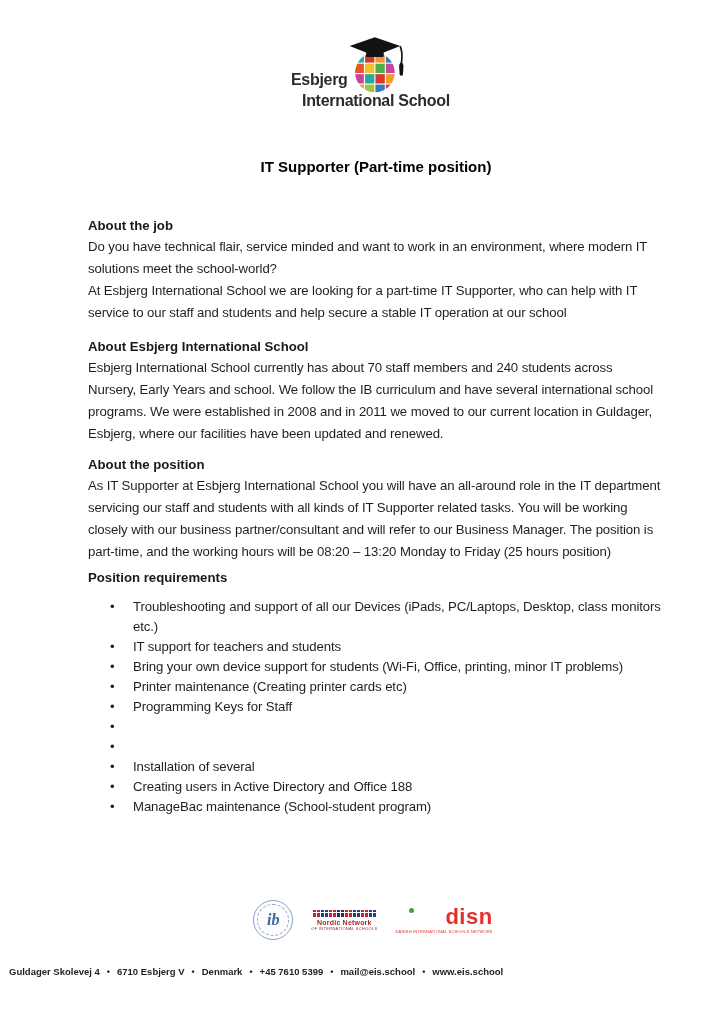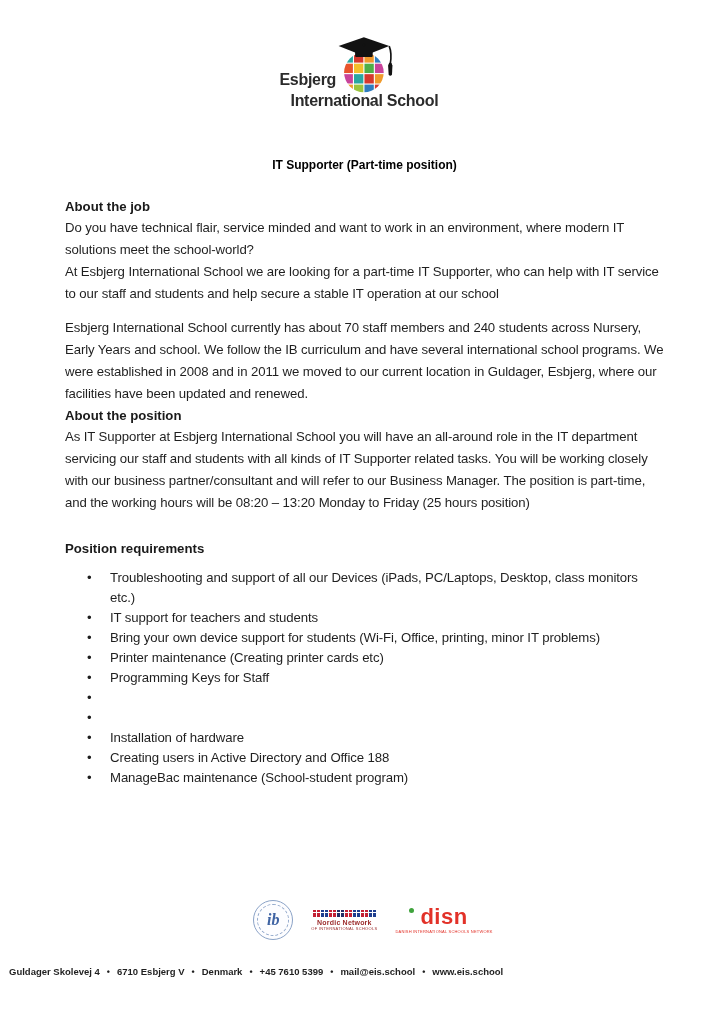--- a/index.html
+++ b/index.html
@@ -7,50 +7,50 @@
   .page {
     position: relative;
     width: 728px;
     height: 1024px;
     margin: 0 auto;
     background: #ffffff;
     font-family: "Liberation Sans", sans-serif;
     color: #1f1f1f;
     overflow: hidden;
   }
-  .content { padding: 38px 64px 0 65px; }
+  .content { padding: 38px 64px 0 88px; }
 
   
   .logo-block { position: relative; width: 170px; height: 70px; margin: 0 auto; }
   .logo-icon { position: absolute; left: 52px; top: -4px; width: 66px; height: 66px; }
   .logo-line1 {
     position: absolute; left: 0; top: 33px;
     font-size: 16px; font-weight: bold; color: #2b2b2b; letter-spacing: -0.3px;
     white-space: nowrap;
   }
   .logo-line2 {
     position: absolute; left: 11px; top: 54px;
     font-size: 16px; font-weight: bold; color: #2b2b2b; letter-spacing: -0.3px;
     white-space: nowrap;
   }
 
   
   .page-title {
     margin-top: 50px;
     text-align: center;
-    font-size: 12px;
+    font-size: 15px;
     font-weight: bold;
     color: #000;
   }
 
   
-  .section-1 { margin-top: 24px; }
+  .section-1 { margin-top: 40px; }
   .section-2 { margin-top: 12px; }
-  .section-3 { }
-  .section-4 { margin-top: 24px; }
+  .section-3 { margin-top: 9px; }
+  .section-4 { margin-top: 4px; }
   .section-heading { font-weight: bold; font-size: 13.2px; line-height: 21px; color: #1a1a1a; }
   .para { font-size: 13.2px; line-height: 22px; letter-spacing: -0.1px; color: #1f1f1f; max-width: 600px; }
 
   
   .bullet-list { margin-top: 9px; }
   .bullet-item { display: flex; font-size: 13.2px; line-height: 20px; padding-left: 22px; letter-spacing: -0.1px; }
   .bullet-dot { flex: 0 0 23px; width: 23px; }
 
   
   .footer { position: absolute; left: 9px; top: 897px; width: 100%; }
@@ -72,21 +72,21 @@
     background-image: linear-gradient(#fff, #fff), linear-gradient(#fff, #fff);
     background-size: 100% 1.4px, 1.4px 100%;
     background-position: center center, center center;
   }
   .flag-red  { background-color: #c32033; }
   .flag-blue { background-color: #1e3e8f; }
   .flag-navy { background-color: #232e66; }
   .nordic-title { font-size: 7px; font-weight: bold; color: #9c2b2b; margin-top: 2px; letter-spacing: 0.2px; }
   .nordic-sub { font-size: 4px; color: #9c2b2b; letter-spacing: 0.3px; }
 
-  .disn { position: relative; text-align: center; }
+  .disn { position: relative; text-align: right; }
   .disn-word {
     display: inline-block; position: relative;
     font-size: 22px; font-weight: 800; line-height: 20px;
     color: #e23128; letter-spacing: 0.5px;
   }
   .disn-dot { position: absolute; width: 5px; height: 5px; border-radius: 50%; background: #3fa33c; left: 14px; top: 1px; }
   .disn-sub { font-size: 4px; color: #e23128; letter-spacing: 0.2px; margin-top: 1px; white-space: nowrap; }
 
   .contact { margin-top: 23px; text-align: left; font-size: 9.5px; font-weight: bold; color: #1f1f1f; }
   .contact .sep { display: inline-block; margin: 0 7px; font-size: 9px; }
@@ -135,20 +135,21 @@
 
     <div class="page-title">IT Supporter (Part-time position)</div>
 
     <div class="section-1">
       <div class="section-heading">About the job</div>
       <div class="para">Do you have technical flair, service minded and want to work in an environment, where modern IT solutions meet the school-world?</div>
       <div class="para">At Esbjerg International School we are looking for a part-time IT Supporter, who can help with IT service to our staff and students and help secure a stable IT operation at our school</div>
     </div>
 
     <div class="section-2">
+      <div class="section-heading">About Esbjerg International School</div>
       <div class="para">Esbjerg International School currently has about 70 staff members and 240 students across Nursery, Early Years and school. We follow the IB curriculum and have several international school programs. We were established in 2008 and in 2011 we moved to our current location in Guldager, Esbjerg, where our facilities have been updated and renewed.</div>
     </div>
 
     <div class="section-3">
       <div class="section-heading">About the position</div>
       <div class="para">As IT Supporter at Esbjerg International School you will have an all-around role in the IT department servicing our staff and students with all kinds of IT Supporter related tasks. You will be working closely with our business partner/consultant and will refer to our Business Manager. The position is part-time, and the working hours will be 08:20 – 13:20 Monday to Friday (25 hours position)</div>
     </div>
 
     <div class="section-4">
       <div class="section-heading">Position requirements</div>
@@ -174,21 +175,21 @@
           <span>Programming Keys for Staff</span>
         </div>
         <div class="bullet-item">
           <span class="bullet-dot">•</span>
         </div>
         <div class="bullet-item">
           <span class="bullet-dot">•</span>
         </div>
         <div class="bullet-item">
           <span class="bullet-dot">•</span>
-          <span>Installation of hardware</span>
+          <span>Installation of several</span>
         </div>
         <div class="bullet-item">
           <span class="bullet-dot">•</span>
           <span>Creating users in Active Directory and Office 188</span>
         </div>
         <div class="bullet-item">
           <span class="bullet-dot">•</span>
           <span>ManageBac maintenance (School-student program)</span>
         </div>
       </div>

